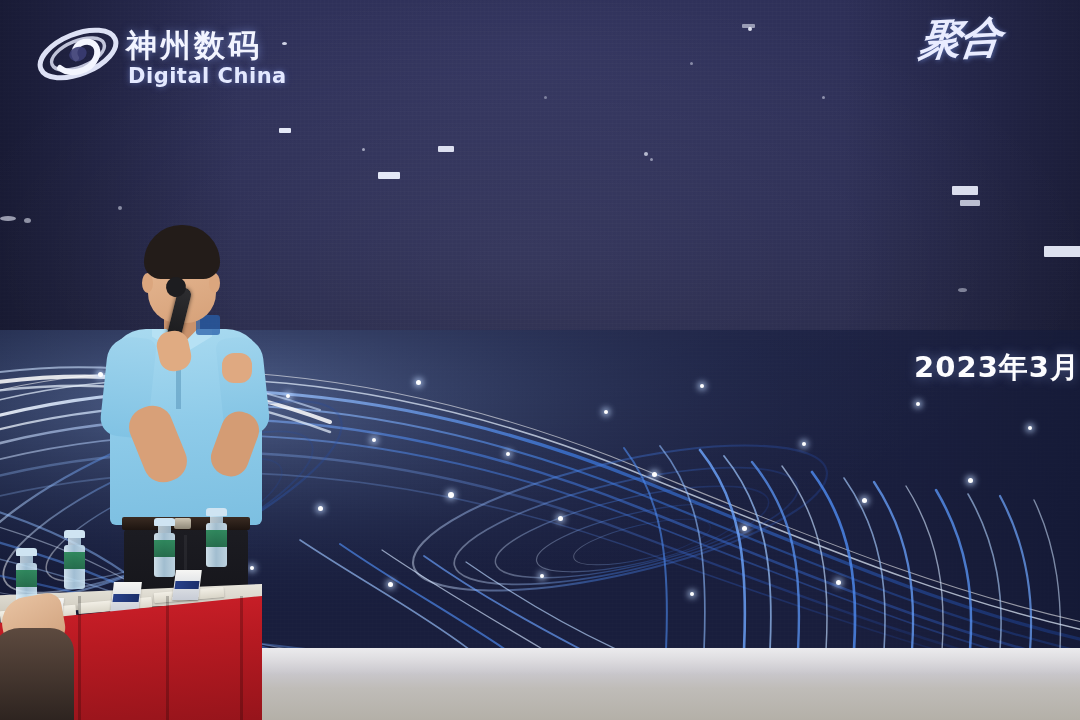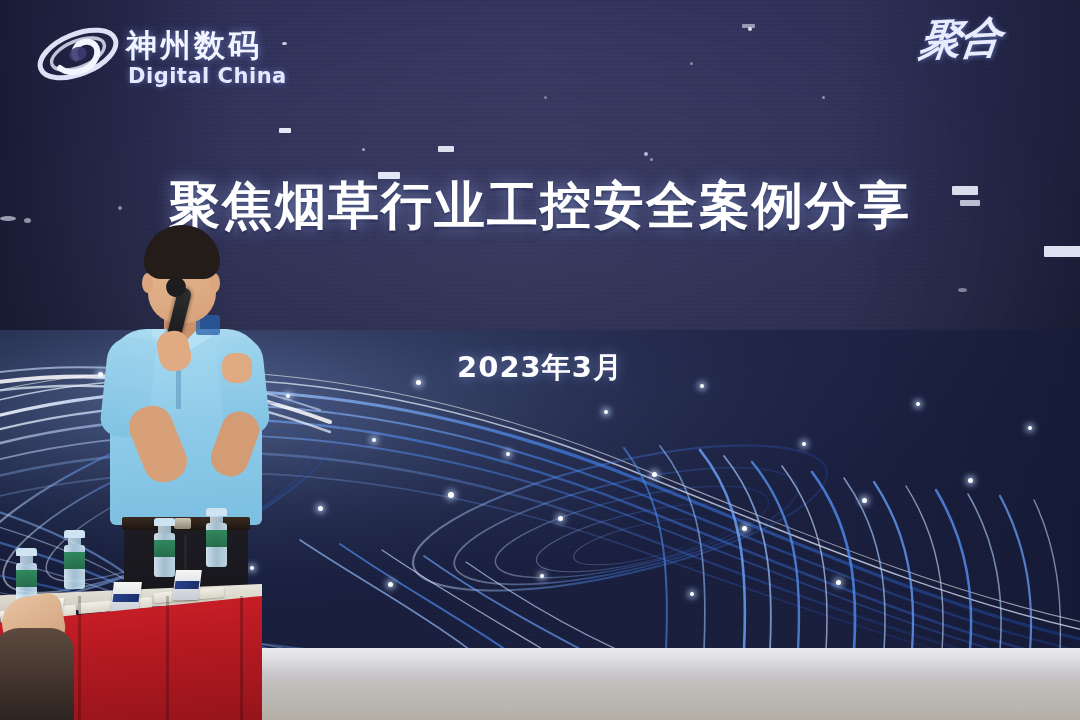--- a/index.html
+++ b/index.html
@@ -49,21 +49,21 @@
     font-family:"DejaVu Serif","Liberation Serif",serif;letter-spacing:-2px;line-height:1;
     transform:skewX(-9deg) rotate(-3deg);transform-origin:right center;
     text-shadow:1px 1px 5px rgba(120,150,230,.6);margin-right:58px;}
   .slogan-sub{color:#eef1ff;font-size:27px;font-weight:700;letter-spacing:4px;line-height:1;
     margin-top:2px;text-shadow:0 0 7px rgba(140,170,255,.55);}
 
   
   .slide-title{position:absolute;left:0;top:178px;width:1080px;text-align:center;
     color:#ffffff;font-size:51px;font-weight:700;letter-spacing:2px;line-height:1.08;
     text-shadow:0 0 16px rgba(165,190,255,.5), 0 2px 3px rgba(20,25,60,.8);}
-  .slide-date{position:absolute;left:0;top:348px;width:1080px;text-align:center;
+  .slide-date{position:absolute;left:0;top:348px;width:1080px;text-align:right;
     color:#fdfdff;font-size:29px;font-weight:700;letter-spacing:1px;
     text-shadow:0 0 12px rgba(160,185,255,.45);}
   .slide-company{position:absolute;left:0;top:452px;width:1080px;text-align:center;
     color:#ffffff;font-size:33px;font-weight:700;letter-spacing:2px;
     text-shadow:0 0 14px rgba(170,195,255,.5);}
 
   
   .floor{position:absolute;left:0;top:648px;width:1080px;height:72px;
     background:linear-gradient(180deg,#d4d3d8 0%, #c9c7cc 34%, #bfbcb8 56%, #b4b0a8 100%);}
   .floor-shine{position:absolute;left:0;top:0;width:1080px;height:26px;
@@ -306,21 +306,20 @@
         <ellipse cx="42" cy="36" rx="9" ry="7" transform="rotate(-22 42 36)" fill="#3a3c72" opacity=".9"></ellipse>
       </svg>
       <div class="logo-cn">神州数码</div>
       <div class="logo-en">Digital China</div>
     </div>
 
     <div class="slogan-block">
       <div class="slogan-brush">聚合</div>
     </div>
 
-    <div class="slide-title">聚焦烟草行业工控安全案例分享</div>
     <div class="slide-date">2023年3月</div>
   </div>
 
   <div class="floor">
     <div class="floor-shine"></div>
   </div>
 
   <div class="speaker">
     <div class="sp-pants"></div>
     <div class="sp-crease"></div>

